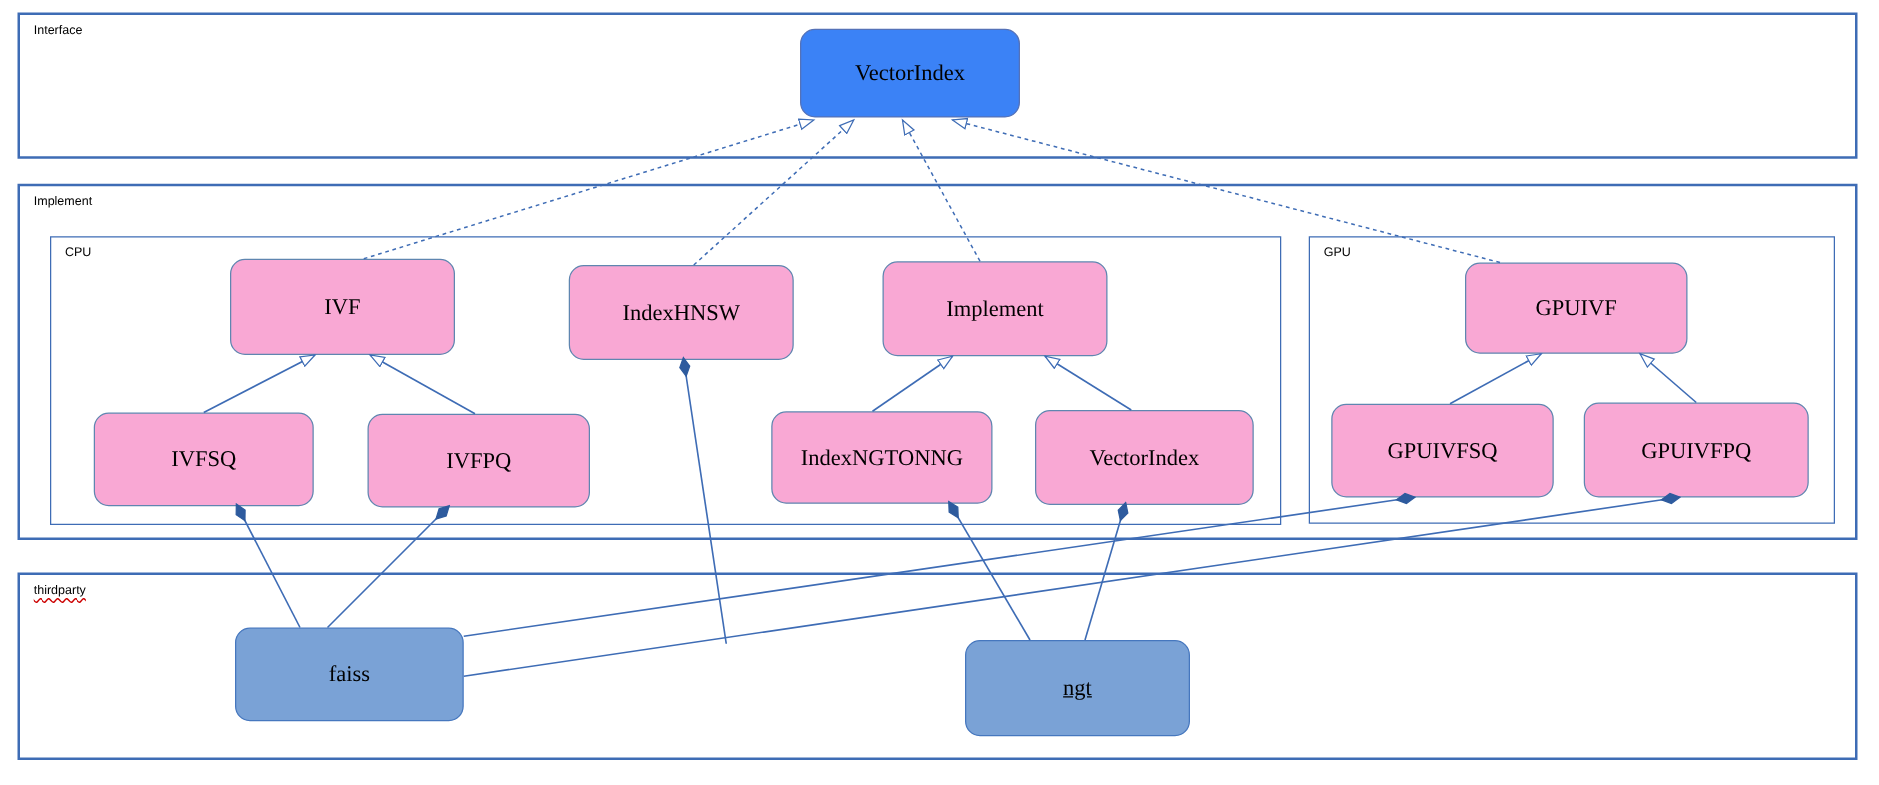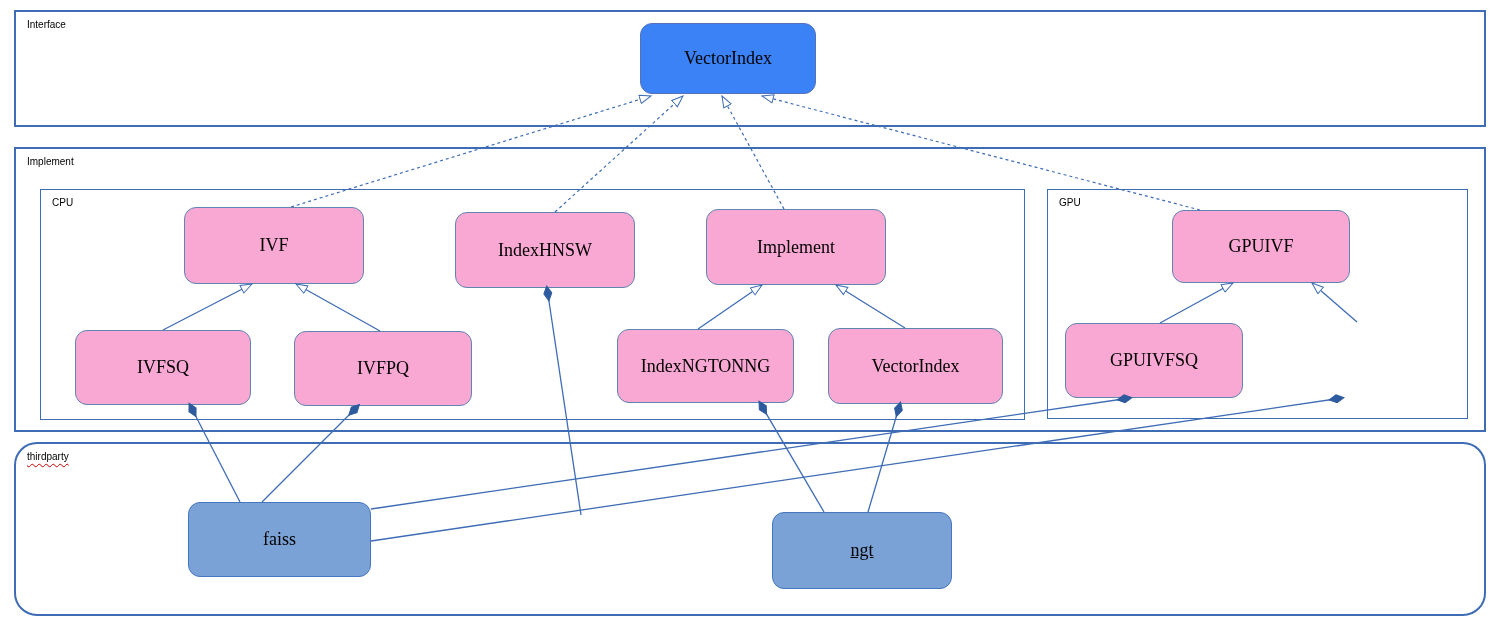--- a/index.html
+++ b/index.html
@@ -63,21 +63,21 @@
   </div>
 
   <div class="container inner" style="left:40px;top:189px;width:985px;height:231px;">
     <span class="container-label">CPU</span>
   </div>
 
   <div class="container inner" style="left:1047px;top:189px;width:421px;height:230px;">
     <span class="container-label">GPU</span>
   </div>
 
-  <div class="container" style="left:14px;top:442px;width:1472px;height:174px;border-radius:23px;">
+  <div class="container" style="left:14px;top:458px;width:1472px;height:150px;">
     <span class="container-label misspelled">thirdparty</span>
   </div>
 
   <div class="node node-pink" style="left:607px;top:23px;width:176px;height:71px;">VectorIndex</div>
 
   <div class="node node-green" style="left:184px;top:207px;width:180px;height:77px;">IVF</div>
 
   <div class="node node-green" style="left:455px;top:212px;width:180px;height:76px;">IndexHNSW</div>
 
   <div class="node node-green" style="left:706px;top:209px;width:180px;height:76px;">Implement</div>
@@ -87,20 +87,21 @@
   <div class="node node-green" style="left:294px;top:331px;width:178px;height:75px;">IVFPQ</div>
 
   <div class="node node-green" style="left:75px;top:330px;width:176px;height:75px;">IVFSQ</div>
 
   <div class="node node-green" style="left:617px;top:329px;width:177px;height:74px;">IndexNGTONNG</div>
 
   <div class="node node-green" style="left:828px;top:328px;width:175px;height:76px;">VectorIndex</div>
 
   <div class="node node-green" style="left:1065px;top:323px;width:178px;height:75px;">GPUIVFSQ</div>
 
+  <div class="node node-green" style="left:1267px;top:322px;width:180px;height:76px;">GPUIVFPQ</div>
 
   <div class="node node-blue" style="left:188px;top:502px;width:183px;height:75px;">faiss</div>
 
 
   <div class="node node-blue" style="left:772px;top:512px;width:180px;height:77px;text-decoration:underline;">ngt</div>
 
   <svg id="edges" viewBox="0 0 1503 628" xmlns="http://www.w3.org/2000/svg">
     <defs>
       <marker id="tri" markerWidth="16" markerHeight="14" refX="12" refY="5" orient="auto" markerUnits="userSpaceOnUse">
         <path d="M0.6,0.8 L12,5 L0.6,9.2 Z" fill="#ffffff" stroke="#3E6CB5" stroke-width="1"></path>

